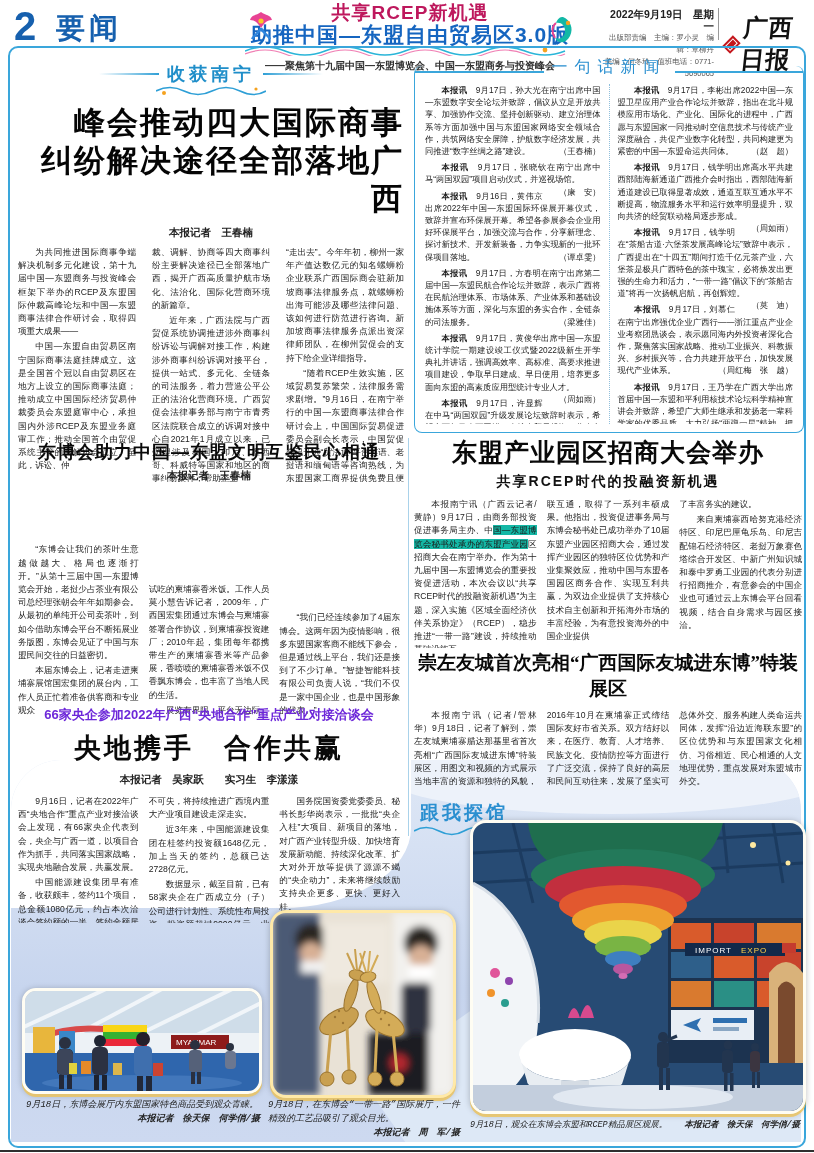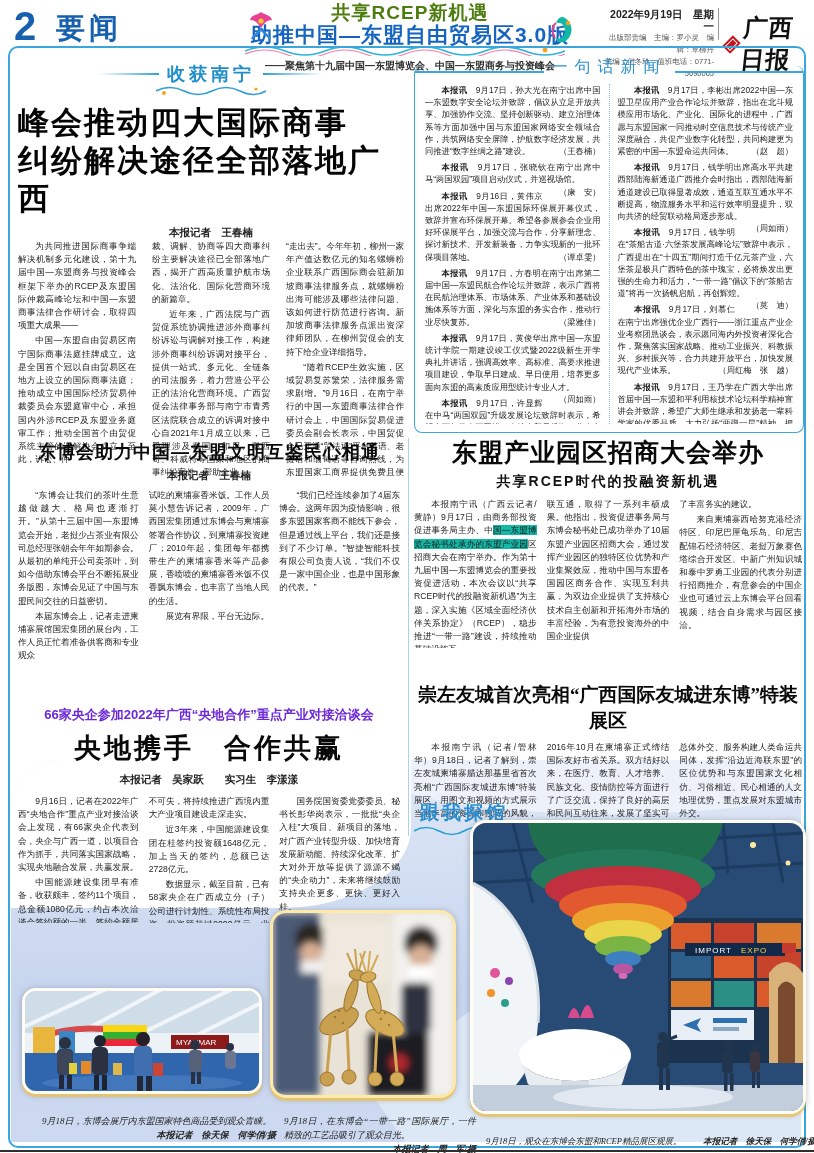--- a/index.html
+++ b/index.html
@@ -4,21 +4,21 @@
 <style>
   html,body{margin:0;padding:0;background:#e9e9e9;}
   #page{position:relative;width:814px;height:1153px;background:#ffffff;overflow:hidden;
         font-family:"Liberation Sans","DejaVu Sans",sans-serif;color:#1a1a1a;}
   .abs{position:absolute;}
 
   
   .pagenum{font-size:40px;font-weight:900;color:#1660ae;line-height:1;}
   .section-title{font-size:29px;font-weight:900;color:#1660ae;letter-spacing:4px;line-height:1;}
   .banner{width:344px;text-align:center;}
-  .banner-l1{font-size:19px;font-weight:900;color:#4d7c0f;letter-spacing:1px;line-height:21px;}
+  .banner-l1{font-size:19px;font-weight:900;color:#be185d;letter-spacing:1px;line-height:21px;}
   .banner-l2{font-size:21px;font-weight:900;color:#1565c0;letter-spacing:1px;line-height:23px;}
   .banner-l3{font-size:10px;color:#333;margin-top:3px;font-weight:700;}
   .pubinfo{width:110px;text-align:right;line-height:12px;}
   .pub-date{font-size:10.5px;font-weight:700;color:#222;}
   .pub-staff{font-size:7.5px;color:#555;}
   .masthead{display:flex;align-items:center;gap:5px;}
   .mast-diamond{width:15px;height:15px;background:#c4161c;transform:rotate(45deg);
                 box-shadow:inset 0 0 0 2px #c4161c, inset 0 0 0 3px #fff;}
   .mast-name{font-family:"Liberation Serif","DejaVu Serif",serif;font-weight:900;font-size:24px;
              color:#111;transform:skewX(-6deg);letter-spacing:1px;}
@@ -31,21 +31,21 @@
 
   
   .cols{display:flex;gap:10px;}
   .col{flex:1;overflow:hidden;text-align:justify;}
   .para{font-size:8.6px;line-height:13.2px;margin:0 0 2px 0;text-indent:2em;color:#1c1c1c;}
   .para.noind{text-indent:0;}
   .para b{font-weight:400;}
   .byline{text-align:center;font-size:10.5px;font-weight:700;color:#222;}
   .hl{background:#14b8a6;}
 
-  .lead-h1{font-size:31px;line-height:38px;font-weight:900;color:#050505;text-align:left;
+  .lead-h1{font-size:31px;line-height:38px;font-weight:900;color:#050505;text-align:right;
            letter-spacing:2px;font-family:"Liberation Sans","DejaVu Sans",sans-serif;}
   .a2-h{font-size:18px;font-weight:900;text-align:center;color:#090909;letter-spacing:1px;}
   .a3-h{font-size:25px;font-weight:900;text-align:center;color:#090909;letter-spacing:1px;
         font-family:"Liberation Serif","DejaVu Serif",serif;}
   .a3-sub{font-size:14px;font-weight:700;text-align:center;color:#111;letter-spacing:2px;margin-top:4px;}
   .a4-h{font-size:19px;font-weight:900;text-align:center;color:#090909;
         font-family:"Liberation Serif","DejaVu Serif",serif;}
   .a5-kicker{font-size:13px;font-weight:700;text-align:center;color:#6d28d9;}
   .a5-h{font-size:27px;font-weight:900;text-align:center;color:#090909;letter-spacing:3px;margin-top:6px;
         font-family:"Liberation Serif","DejaVu Serif",serif;}
@@ -76,21 +76,21 @@
                border-bottom-right-radius:130px 80px;}
   .panel-crest{position:absolute;left:370px;top:-26px;width:460px;height:80px;background:#edf2fa;
                border-radius:50%;}
   .panel-ribbon{position:absolute;right:-80px;bottom:-120px;width:460px;height:340px;background:#dde8f6;
                 transform:rotate(-35deg);}
 
   
   .photo{overflow:hidden;background:#ccc;border:3px solid #fffdf3;
          box-shadow:0 3px 0 rgba(236,196,96,.85), 0 1px 6px rgba(0,0,0,.25);}
   .cap{font-size:9px;line-height:14px;color:#222;font-style:italic;
-       font-family:Liberation Serif, serif;text-align:justify;margin:16px;}
+       font-family:Liberation Mono, monospace;text-align:justify;margin:0;}
   .cap .cap-credit{float:right;font-weight:900;font-style:italic;}
 
   .wave-svg{display:block;margin:0 auto;}
 </style>
 </head>
 <body>
 
 <div id="page">
 
   <div class="abs pagenum" style="left:14px;top:6px;">2</div>
@@ -144,21 +144,21 @@
       <div class="bline r"></div>
     </div>
     <svg class="wave-svg" width="110" height="10" viewBox="0 0 110 10">
       <path d="M0,5 q14,-7 28,0 t28,0 t28,0 t26,0" fill="none" stroke="#2e9fd6" stroke-width="1.6"></path>
       <circle cx="8" cy="7" r="2" fill="#f5a21f"></circle>
         <circle cx="100" cy="3" r="1.6" fill="#f5a21f"></circle>
     </svg>
     <div class="lead-h1" style="margin-top:8px;">峰会推动四大国际商事</div>
     <div class="lead-h1">纠纷解决途径全部落地广西</div>
     <div class="byline" style="margin-top:8px;">本报记者　王春楠</div>
-    <div class="cols" style="height:236px;gap:16px;">
+    <div class="cols" style="margin-top:6px;height:236px;gap:16px;">
       <div class="col">
           <p class="para">为共同推进国际商事争端解决机制多元化建设，第十九届中国—东盟商务与投资峰会框架下举办的RCEP及东盟国际仲裁高峰论坛和中国—东盟商事法律合作研讨会，取得四项重大成果——</p>
           <p class="para">中国—东盟自由贸易区南宁国际商事法庭挂牌成立。这是全国首个冠以自由贸易区在地方上设立的国际商事法庭；推动成立中国国际经济贸易仲裁委员会东盟庭审中心，承担国内外涉RCEP及东盟业务庭审工作；推动全国首个由贸促系统主管的调解协会成立。至此，诉讼、仲</p>
         </div>
       <div class="col">
           <p class="para noind">裁、调解、协商等四大商事纠纷主要解决途径已全部落地广西，揭开广西高质量护航市场化、法治化、国际化营商环境的新篇章。</p>
           <p class="para">近年来，广西法院与广西贸促系统协调推进涉外商事纠纷诉讼与调解对接工作，构建涉外商事纠纷诉调对接平台，提供一站式、多元化、全链条的司法服务，着力营造公平公正的法治化营商环境。广西贸促会法律事务部与南宁市青秀区法院联合成立的诉调对接中心自2021年1月成立以来，已受理涉及泰国、印尼、墨西哥、科威特等国家和地区的商事纠纷案件，帮助企业</p>
         </div>
       <div class="col">
           <p class="para noind">“走出去”。今年年初，柳州一家年产值达数亿元的知名螺蛳粉企业联系广西国际商会驻新加坡商事法律服务点，就螺蛳粉出海可能涉及哪些法律问题、该如何进行防范进行咨询。新加坡商事法律服务点派出资深律师团队，在柳州贸促会的支持下给企业详细指导。</p>
@@ -171,40 +171,40 @@
     <div class="brief-titlerow">
       <div class="tline"></div>
       <div class="brief-title">一句话新闻</div>
       <div class="tline"></div>
     </div>
     <div class="brief-cols">
       <div class="brief-col">
           <p class="item"><b>本报讯　</b><span>9月17日，孙大光在南宁出席中国—东盟数字安全论坛并致辞，倡议从立足开放共享、加强协作交流、坚持创新驱动、建立治理体系等方面加强中国与东盟国家网络安全领域合作，共筑网络安全屏障，护航数字经济发展，共同推进“数字丝绸之路”建设。</span><span class="credit">（王春楠）</span></p>
           <p class="item"><b>本报讯　</b><span>9月17日，张晓钦在南宁出席中马“两国双园”项目启动仪式，并巡视场馆。</span><span class="credit">（康　安）</span></p>
           <p class="item"><b>本报讯　</b><span>9月16日，黄伟京出席2022年中国—东盟国际环保展开幕仪式，致辞并宣布环保展开幕。希望各参展参会企业用好环保展平台，加强交流与合作，分享新理念、探讨新技术、开发新装备，力争实现新的一批环保项目落地。</span><span class="credit">（谭卓雯）</span></p>
-          <p class="item"><b>本报讯　</b><span>9月17日，方春明在南宁出席第二届中国—东盟民航合作论坛并致辞，表示广西将在民航治理体系、市场体系、产业体系和基础设施体系等方面，深化与东盟的务实合作，推动行业尽快复苏。</span><span class="credit">（梁雅佳）</span></p>
+          <p class="item"><b>本报讯　</b><span>9月17日，方春明在南宁出席第二届中国—东盟民航合作论坛并致辞，表示广西将在民航治理体系、市场体系、产业体系和基础设施体系等方面，深化与东盟的务实合作，全链条的司法服务。</span><span class="credit">（梁雅佳）</span></p>
           <p class="item"><b>本报讯　</b><span>9月17日，黄俊华出席中国—东盟统计学院一期建设竣工仪式暨2022级新生开学典礼并讲话，强调高效率、高标准、高要求推进项目建设，争取早日建成、早日使用，培养更多面向东盟的高素质应用型统计专业人才。</span><span class="credit">（周如雨）</span></p>
           <p class="item"><b>本报讯　</b><span>9月17日，许显辉在中马“两国双园”升级发展论坛致辞时表示，希望广西与马来西亚进一步扩大贸易投资、共建产业链供应链，打造中马“两国双园”升级版，共同推动投资高质量发展。</span></p>
         </div>
       <div class="brief-col right">
           <p class="item"><b>本报讯　</b><span>9月17日，李彬出席2022中国—东盟卫星应用产业合作论坛并致辞，指出在北斗规模应用市场化、产业化、国际化的进程中，广西愿与东盟国家一同推动时空信息技术与传统产业深度融合，共促产业数字化转型，共同构建更为紧密的中国—东盟命运共同体。</span><span class="credit">（赵　超）</span></p>
           <p class="item"><b>本报讯　</b><span>9月17日，钱学明出席高水平共建西部陆海新通道广西推介会时指出，西部陆海新通道建设已取得显著成效，通道互联互通水平不断提高，物流服务水平和运行效率明显提升，双向共济的经贸联动格局逐步形成。</span><span class="credit">（周如雨）</span></p>
           <p class="item"><b>本报讯　</b><span>9月17日，钱学明在“茶船古道·六堡茶发展高峰论坛”致辞中表示，广西提出在“十四五”期间打造千亿元茶产业，六堡茶是极具广西特色的茶中瑰宝，必将焕发出更强的生命力和活力，“一带一路”倡议下的“茶船古道”将再一次扬帆启航，再创辉煌。</span><span class="credit">（莫　迪）</span></p>
           <p class="item"><b>本报讯　</b><span>9月17日，刘慕仁在南宁出席强优企业广西行——浙江重点产业企业考察团恳谈会，表示愿同海内外投资者深化合作，聚焦落实国家战略、推动工业振兴、科教振兴、乡村振兴等，合力共建开放平台，加快发展现代产业体系。</span><span class="credit">（周红梅　张　越）</span></p>
           <p class="item"><b>本报讯　</b><span>9月17日，王乃学在广西大学出席首届中国—东盟和平利用核技术论坛科学精神宣讲会并致辞，希望广大师生继承和发扬老一辈科学家的优秀品质，大力弘扬“两弹一星”精神，把家国情怀融于学习研究中，为实现中华民族伟大复兴作出新的更大贡献。</span></p>
         </div>
     </div>
   </div>
 
   <div class="abs divider-v" style="left:408px;top:438px;height:398px;"></div>
 
   <div class="abs" style="left:18px;top:440px;width:382px;">
     <div class="a2-h">东博会助力中国—东盟文明互鉴民心相通</div>
     <div class="byline" style="margin-top:5px;">本报记者　王春楠</div>
-    <div class="cols" style="margin-top:6px;height:214px;">
+    <div class="cols" style="margin-top:22px;height:214px;align-items:flex-end;">
       <div class="col">
           <p class="para">“东博会让我们的茶叶生意越做越大、格局也逐渐打开。”从第十三届中国—东盟博览会开始，老挝少占茶业有限公司总经理张朝会年年如期参会。从最初的单纯开公司卖茶叶，到如今借助东博会平台不断拓展业务版图，东博会见证了中国与东盟民间交往的日益密切。</p>
           <p class="para">本届东博会上，记者走进柬埔寨展馆国宏集团的展台内，工作人员正忙着准备供客商和专业观众</p>
         </div>
       <div class="col">
           <p class="para noind">试吃的柬埔寨香米饭。工作人员莫小慧告诉记者，2009年，广西国宏集团通过东博会与柬埔寨签署合作协议，到柬埔寨投资建厂；2010年起，集团每年都携带生产的柬埔寨香米等产品参展，香喷喷的柬埔寨香米饭不仅香飘东博会，也丰富了当地人民的生活。</p>
           <p class="para">展览有界限，平台无边际。</p>
         </div>
       <div class="col">
           <p class="para">“我们已经连续参加了4届东博会。这两年因为疫情影响，很多东盟国家客商不能线下参会，但是通过线上平台，我们还是接到了不少订单。”智捷智能科技有限公司负责人说，“我们不仅是一家中国企业，也是中国形象的代表。”</p>
@@ -224,21 +224,21 @@
       <div class="col">
           <p class="para noind">联互通，取得了一系列丰硕成果。他指出，投资促进事务局与东博会秘书处已成功举办了10届东盟产业园区招商大会，通过发挥产业园区的独特区位优势和产业集聚效应，推动中国与东盟各国园区商务合作、实现互利共赢，为双边企业提供了支持核心技术自主创新和开拓海外市场的丰富经验，为有意投资海外的中国企业提供</p>
         </div>
       <div class="col">
           <p class="para noind">了丰富务实的建议。</p>
           <p class="para">来自柬埔寨西哈努克港经济特区、印尼巴厘龟乐岛、印尼吉配锦石经济特区、老挝万象赛色塔综合开发区、中新广州知识城和泰中罗勇工业园的代表分别进行招商推介，有意参会的中国企业也可通过云上东博会平台回看视频，结合自身需求与园区接洽。</p>
         </div>
     </div>
   </div>
 
-  <div class="abs" style="left:414px;top:650px;width:388px;margin-top:32px;">
+  <div class="abs" style="left:414px;top:650px;width:388px;">
     <div class="a4-h">崇左友城首次亮相“广西国际友城进东博”特装展区</div>
     <div class="cols" style="margin-top:7px;height:80px;">
       <div class="col">
         <p class="para"><b>本报南宁讯</b><span>（记者/管林华）9月18日，记者了解到，崇左友城柬埔寨腊达那基里省首次亮相“广西国际友城进东博”特装展区，用图文和视频的方式展示当地丰富的资源和独特的风貌，作为友城人文交流互鉴、民心相知相通的重要渠道，扩大社会各界对城市外交的关注和参与度，提升国际影响力。据了解，崇左市与腊达那基里省于</span></p>
       </div>
       <div class="col">
           <p class="para noind">2016年10月在柬埔寨正式缔结国际友好市省关系。双方结好以来，在医疗、教育、人才培养、民族文化、疫情防控等方面进行了广泛交流，保持了良好的高层和民间互动往来，发展了坚实可靠的友好情谊，友好合作关系不断深入发展。</p>
         </div>
       <div class="col">
           <p class="para noind">总体外交、服务构建人类命运共同体，发挥“沿边近海联东盟”的区位优势和与东盟国家文化相仿、习俗相近、民心相通的人文地理优势，重点发展对东盟城市外交。</p>

